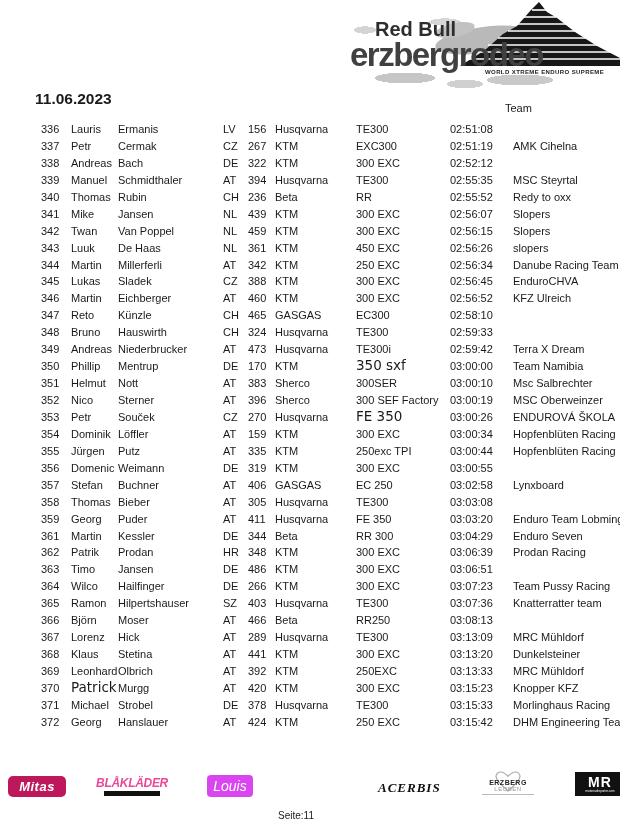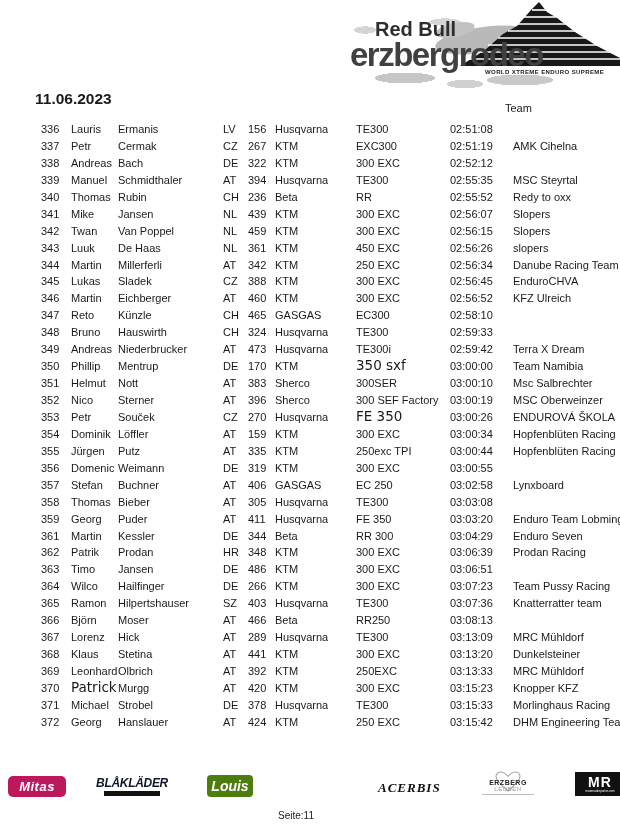--- a/index.html
+++ b/index.html
@@ -33,24 +33,24 @@
   .row span{white-space:pre;overflow:visible;}
   .c-num{text-align:left;}
   .lg{font-family:"DejaVu Sans",sans-serif;font-size:13.5px;line-height:15px;}
 
   
   .sp{position:absolute;}
   .sp-mitas{left:8px;top:776px;width:58px;height:21px;background:#be185d;border-radius:5px;
       color:#fff;font-style:italic;font-weight:bold;font-size:13px;display:flex;
       align-items:center;justify-content:center;letter-spacing:.5px;}
   .sp-blaklader{left:92px;top:776px;width:80px;text-align:center;}
-  .sp-blaklader .t{font-weight:800;font-style:italic;font-size:12px;letter-spacing:-.3px;color:#0f172a;white-space:pre;}
+  .sp-blaklader .t{font-weight:800;font-style:italic;font-size:12px;letter-spacing:-.3px;color:#ec4899;white-space:pre;}
   .sp-blaklader .bar{width:56px;height:5px;background:#111;margin:1px auto 0;}
-  .sp-louis{left:207px;top:775px;width:46px;height:22px;background:#4d7c0f;border-radius:4px;
-      color:#fff;font-style:italic;font-weight:bold;font-size:14px;display:flex;
+  .sp-louis{left:207px;top:775px;width:46px;height:22px;background:#d946ef;border-radius:4px;
+      color:#fff;font-style:italic;font-weight:normal;font-size:14px;display:flex;
       align-items:center;justify-content:center;}
   .sp-motorex{left:286px;top:772px;width:78px;text-align:center;}
   .sp-motorex .emblem{width:12px;height:6px;background:#9a9a9a;border-radius:50%;margin:0 auto 1px;}
   .sp-motorex .t{font-weight:800;font-size:12px;letter-spacing:.5px;color:#101010;}
   .sp-motorex .s{font-size:5px;color:#666;letter-spacing:.3px;}
   .sp-acerbis{left:378px;top:780px;font-weight:800;font-style:italic;font-size:13px;
       letter-spacing:1px;color:#0d0d0d;font-family:Liberation Serif, serif;}
   .sp-erzberg{left:478px;top:771px;width:60px;text-align:center;}
   .sp-erzberg .heart{display:block;margin:0 auto -14px;}
   .sp-erzberg .t{font-size:7px;font-weight:bold;color:#222;letter-spacing:.5px;position:relative;}

